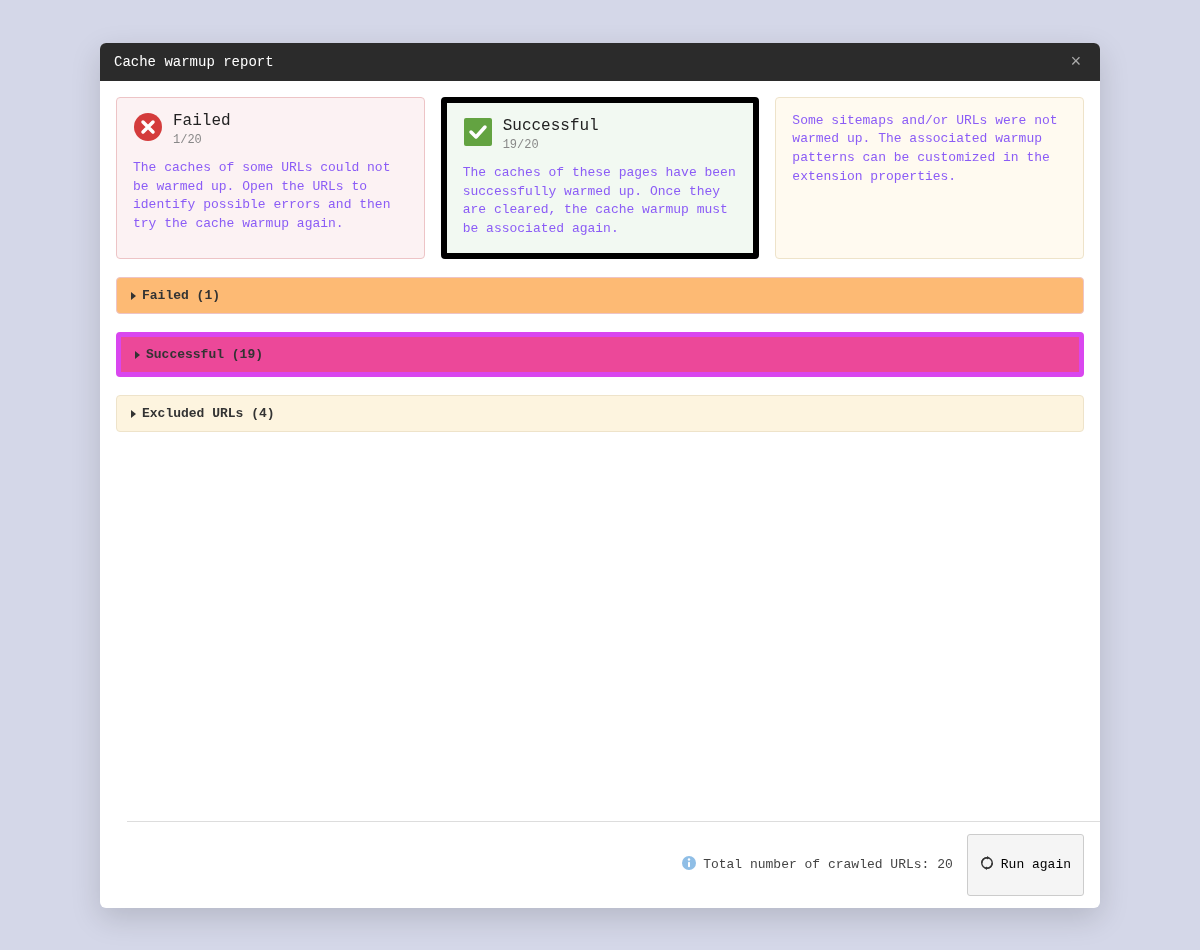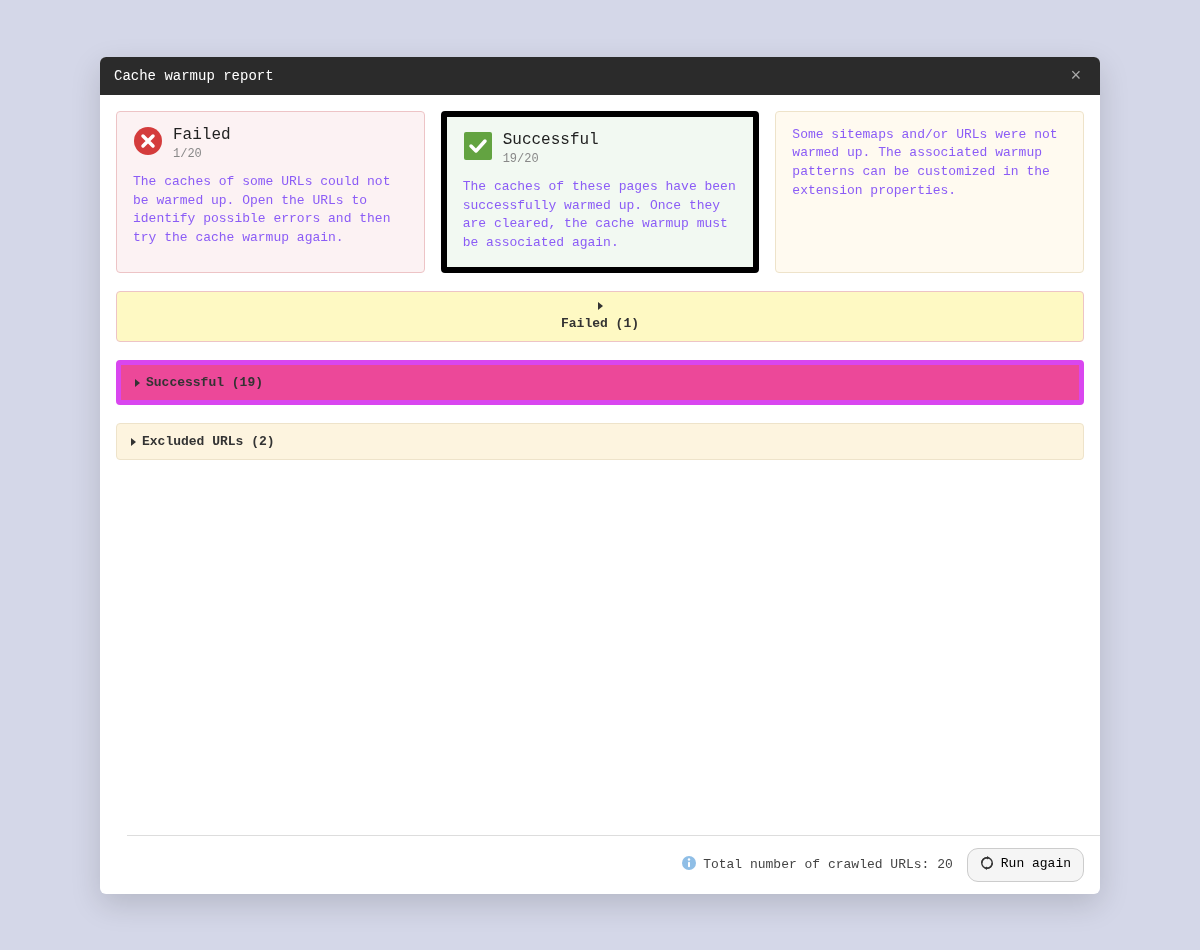--- a/index.html
+++ b/index.html
@@ -116,23 +116,22 @@
     padding: 10px 14px;
     margin-bottom: 18px;
     font-size: 13px;
     font-weight: 700;
     cursor: pointer;
     display: flex;
     align-items: center;
     gap: 6px;
   }
   .accordion-item.failed-bg {
-    background: #fef9c3;
+    background: #fdba74;
     border: 1px solid #edc4c6;
-    flex-direction: column;
   }
   .accordion-item.success-bg {
     background: #ec4899;
     border: 5px solid #d946ef;
   }
   .accordion-item.excluded-bg {
     background: #fdf4df;
     border: 1px solid #eee3ca;
   }
   .caret {
@@ -145,25 +144,26 @@
   .footer-info {
     display: flex;
     align-items: center;
     gap: 6px;
     color: #444;
     font-size: 13px;
   }
   .run-btn {
     background: #f5f5f5;
     border: 1px solid #ccc;
-    border-radius: 11px;
-    padding: 7px 12px;
+    border-radius: 3px;
+    padding: 21px 12px;
     font-size: 13px;
     cursor: pointer;
     display: flex;
+    align-items: center;
     gap: 7px;
     font-family: inherit;
   }
 </style>
 </head>
 <body>
 
 <div class="modal">
   <div class="modal-header">
     <div class="modal-title">Cache warmup report</div>
@@ -219,21 +219,21 @@
       <span>Failed (1)</span>
     </div>
 
     <div class="accordion-item success-bg">
       <span class="caret"></span>
       <span>Successful (19)</span>
     </div>
 
     <div class="accordion-item excluded-bg">
       <span class="caret"></span>
-      <span>Excluded URLs (2)</span>
+      <span>Excluded URLs (4)</span>
     </div>
 
   </div>
 
   <div class="modal-footer">
     <div class="footer-info">
       <span>
         <svg width="16" height="16" viewBox="0 0 16 16">
           <circle cx="8" cy="8" r="7" fill="#8fbee6"></circle>
           <circle cx="8" cy="4.5" r="1.2" fill="#fff"></circle>

